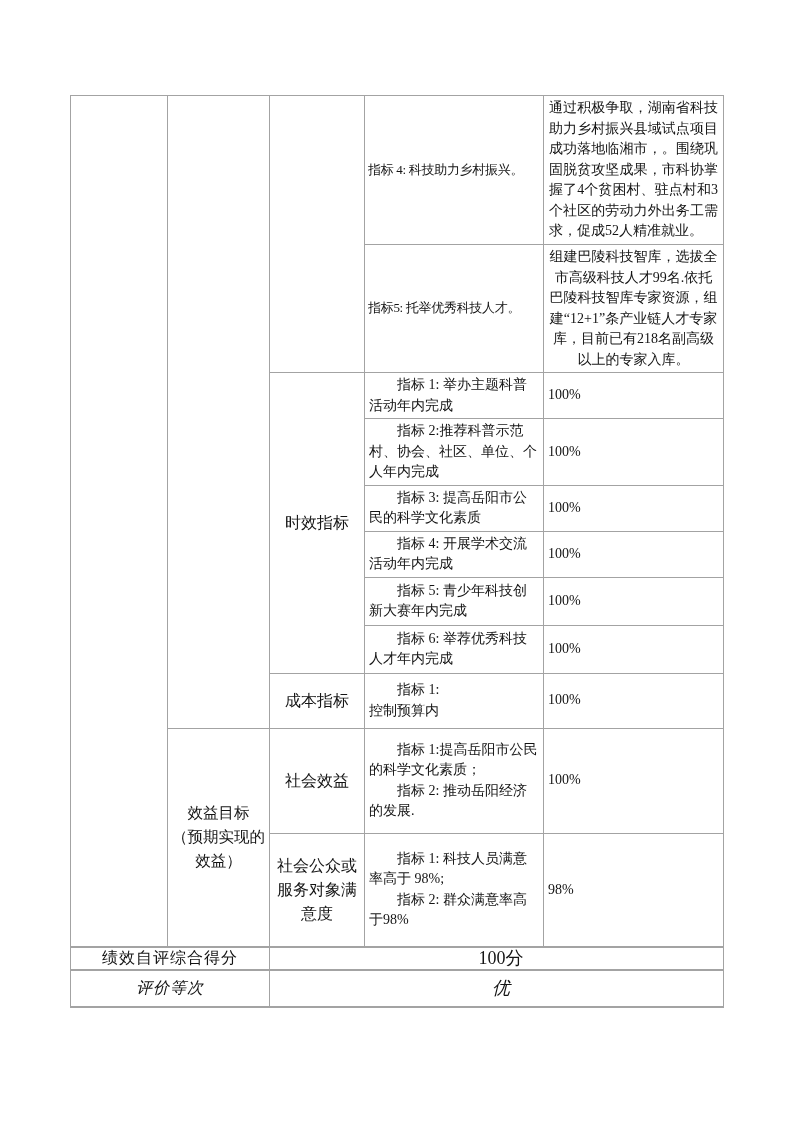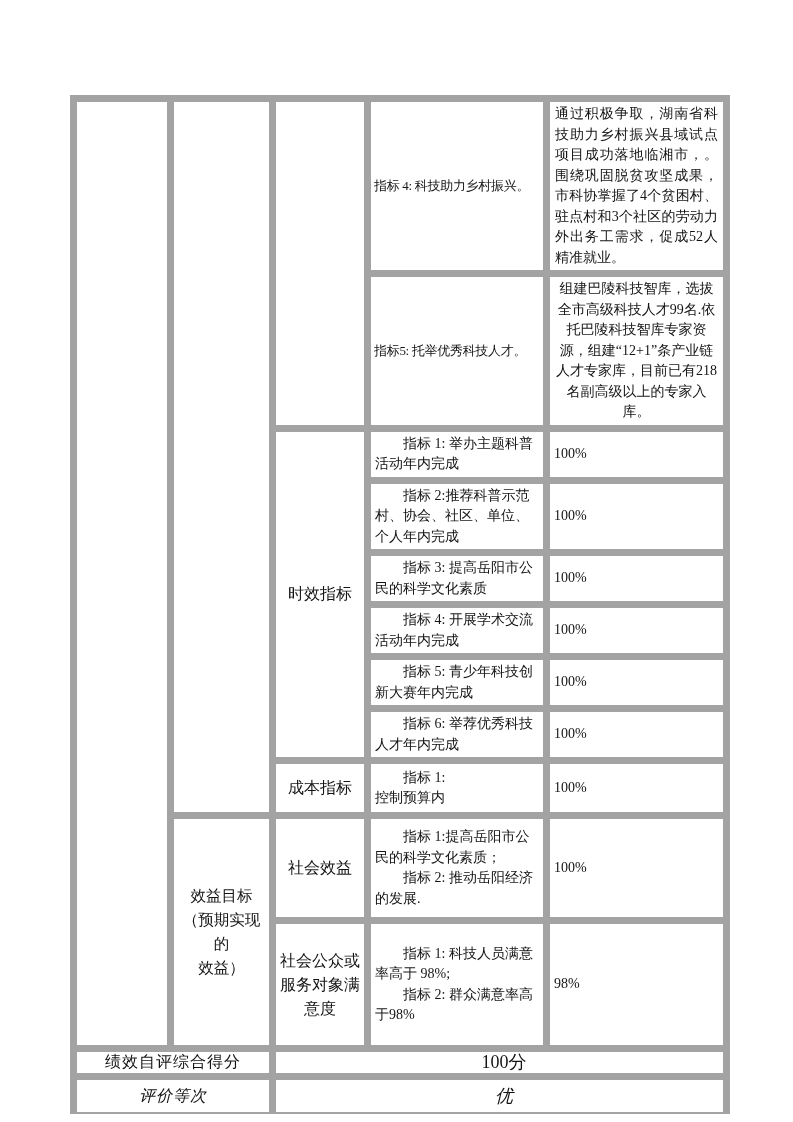--- a/index.html
+++ b/index.html
@@ -16,33 +16,33 @@
   }
   table.perf{
     position:absolute;
     left:70px;top:95px;
     border-collapse:collapse;
     table-layout:fixed;
     width:653px;
     color:#141414;
   }
   td{
-    border:7px solid #a3a3a3;
+    border:1px solid #a3a3a3;
     padding:0 4px;
     vertical-align:middle;
     font-size:14px;
     line-height:20.5px;
     overflow:hidden;
     word-break:break-all;
   }
   
   tr.r1{height:149px;} tr.r2{height:127px;} tr.r3{height:42px;}
   tr.r4{height:62px;}  tr.r5{height:45px;}  tr.r6{height:42px;}
   tr.r7{height:48px;}  tr.r8{height:48px;}  tr.r9{height:55px;}
-  tr.r10{height:105px;} tr.r11{height:128px;}
+  tr.r10{height:105px;} tr.r11{height:114px;}
   tr.r12{height:22px;} tr.r13{height:37px;font-style:italic;}
   
   .lbl{
     text-align:center;
     font-size:16px;
     line-height:24px;
     padding:0 3px;
   }
   .lbl-pre{white-space:pre-line;font-size:15.5px;}
   

